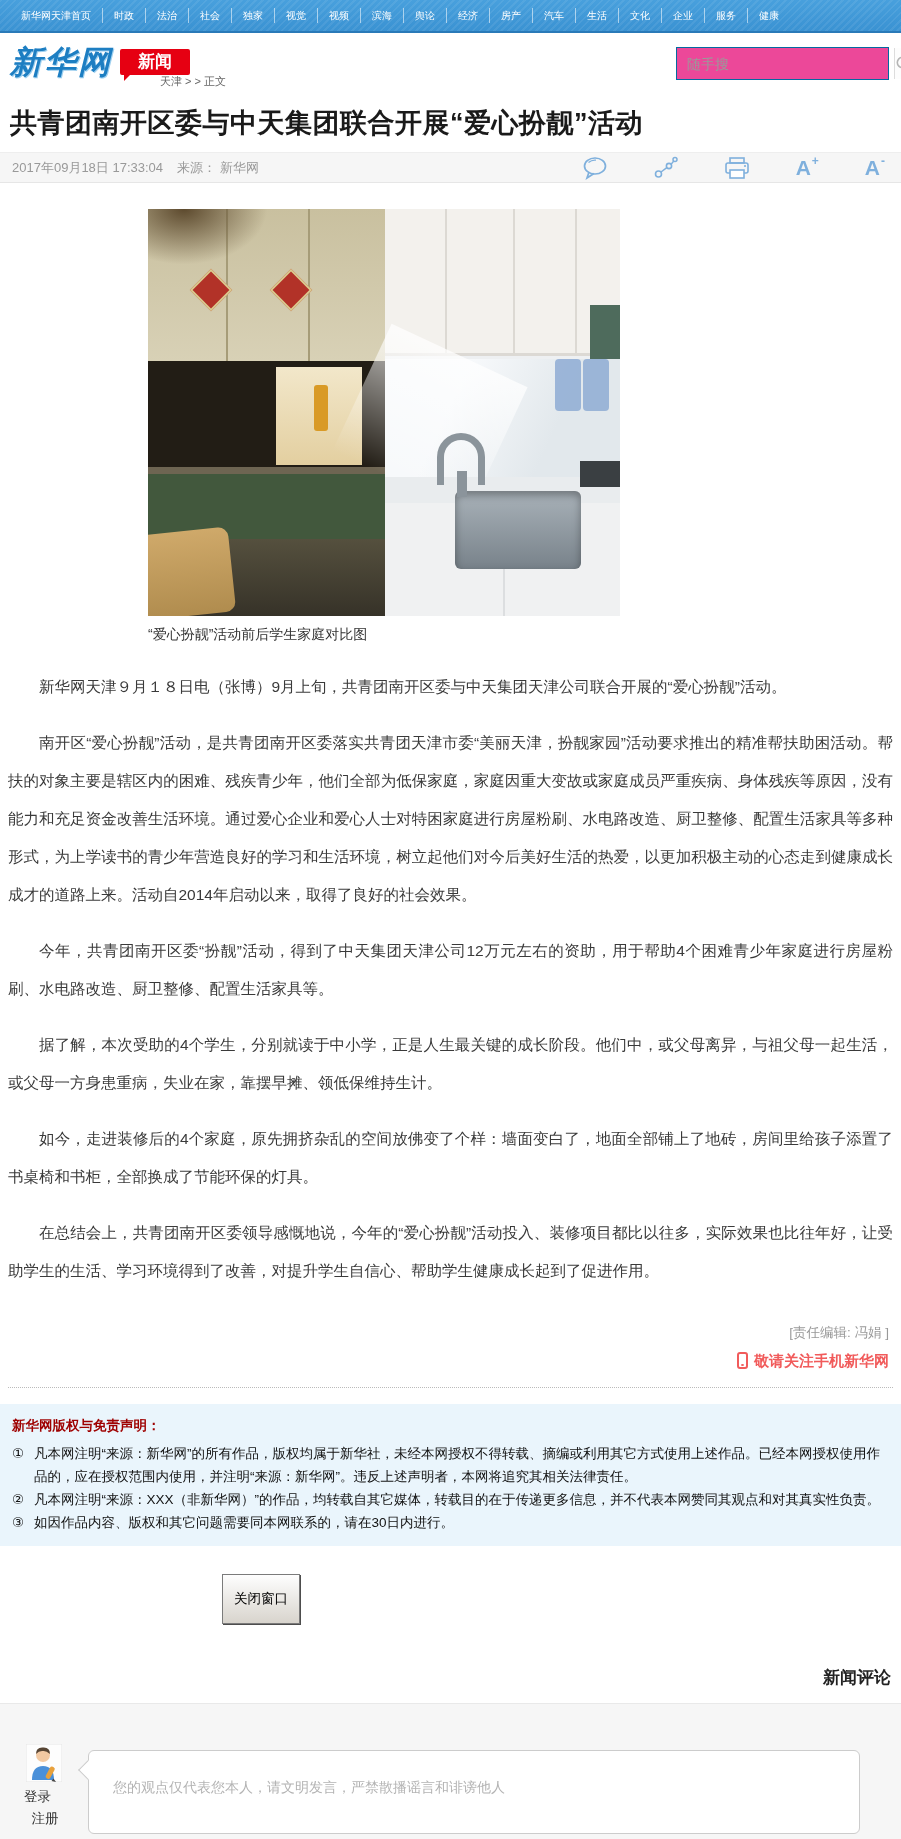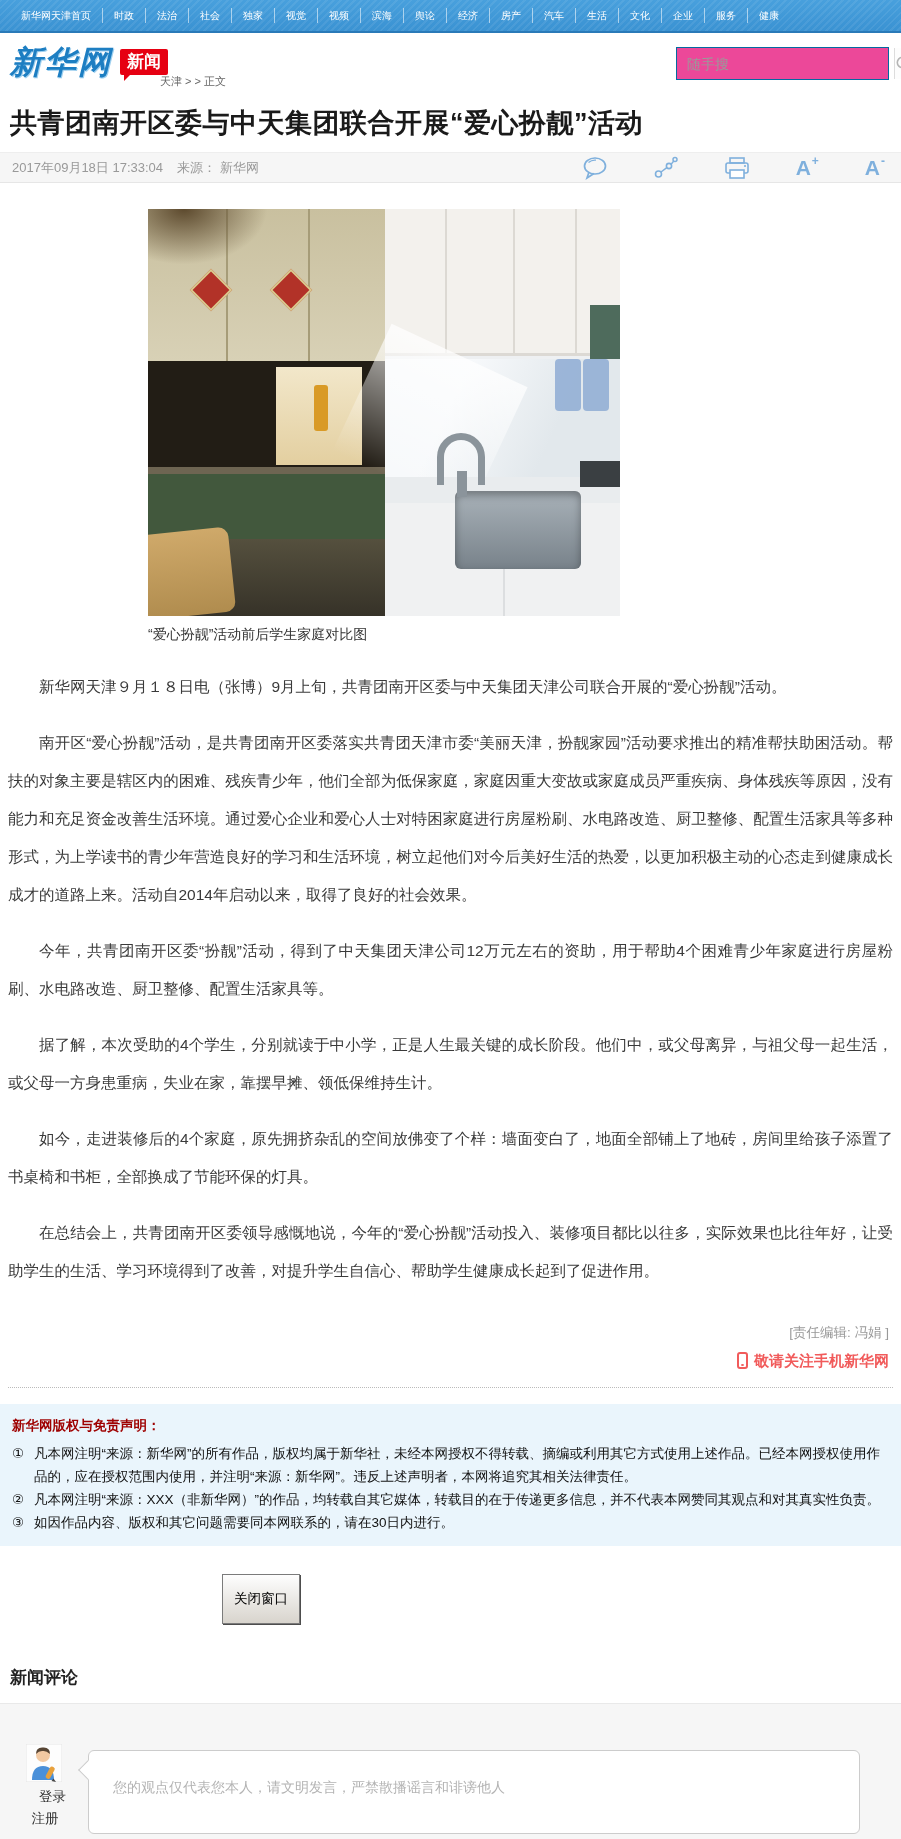--- a/index.html
+++ b/index.html
@@ -27,21 +27,21 @@
 
   
   .header { position:relative; height:62px; background:#fff; }
   .logo { position:absolute; left:10px; top:12px; display:flex; align-items:flex-start; }
   .logo-text {
     font-size:32px; font-weight:bold; color:#1d7ec2; letter-spacing:2px;
     text-shadow:1px 1px 0 #9fd0ef; font-style:italic; line-height:34px; cursor:pointer;
   }
   .logo-badge {
     position:relative; margin:4px 0 0 8px; background:#e60012; color:#fff;
-    font-size:17px; font-weight:bold; padding:4px 7px 5px; border-radius:2px; line-height:17px;
+    font-size:17px; font-weight:bold; padding:4px 18px 5px; border-radius:2px; line-height:17px;
   }
   .logo-badge::after {
     content:""; position:absolute; left:4px; bottom:-6px;
     border:4px solid transparent; border-top-color:#e60012; border-left-color:#e60012;
   }
   .breadcrumb { position:absolute; left:160px; top:41px; font-size:11px; color:#666; }
   .searchbox {
     position:absolute; right:12px; top:14px; width:213px; height:33px;
     border:1px solid #0369a1; display:flex; background:#ec4899;gap:16px;
   }
@@ -145,27 +145,27 @@
 
   
   .close-row { margin:28px 0 0; }
   .close-btn {
     margin-left:222px; display:inline-block; padding:15px 11px; font-size:13.5px; color:#000;
     background:linear-gradient(#fefefe,#d8d4cd); border:1px solid #7b7b7b;
     box-shadow:1px 1px 0 #4d4d4d; cursor:pointer; font-family:inherit;
   }
 
   
-  .comments-title { margin:42px 10px 14px; font-size:17px; font-weight:bold; color:#222; }
+  .comments-title { margin:42px 10px 14px; font-size:17px; font-weight:bold; color:#222;text-align:right; }
   .comment-section {
     position:relative; height:192px; background:#f6f6f6;
     border-top:1px solid #e9e9e9; border-bottom:1px solid #e9e9e9;
   }
   .avatar { position:absolute; left:26px; top:40px; width:36px; height:38px; }
-  .login-link { position:absolute; left:24px; top:84px; width:42px; text-align:right; font-size:13.5px; color:#333; cursor:pointer; }
+  .login-link { position:absolute; left:24px; top:84px; width:42px; text-align:left; font-size:13.5px; color:#333; cursor:pointer; }
   .register-link { position:absolute; left:24px; top:106px; width:42px; text-align:center; font-size:13.5px; color:#333; cursor:pointer; }
   .comment-bubble {
     position:absolute; left:88px; top:46px; width:772px; height:84px;
     background:#fff; border:1px solid #ccc; border-radius:6px;
   }
   .bubble-pointer {
     position:absolute; left:-8px; top:12px; width:14px; height:14px; background:#fff;
     border-left:1px solid #ccc; border-bottom:1px solid #ccc; transform:rotate(45deg);
   }
   .comment-bubble textarea {

